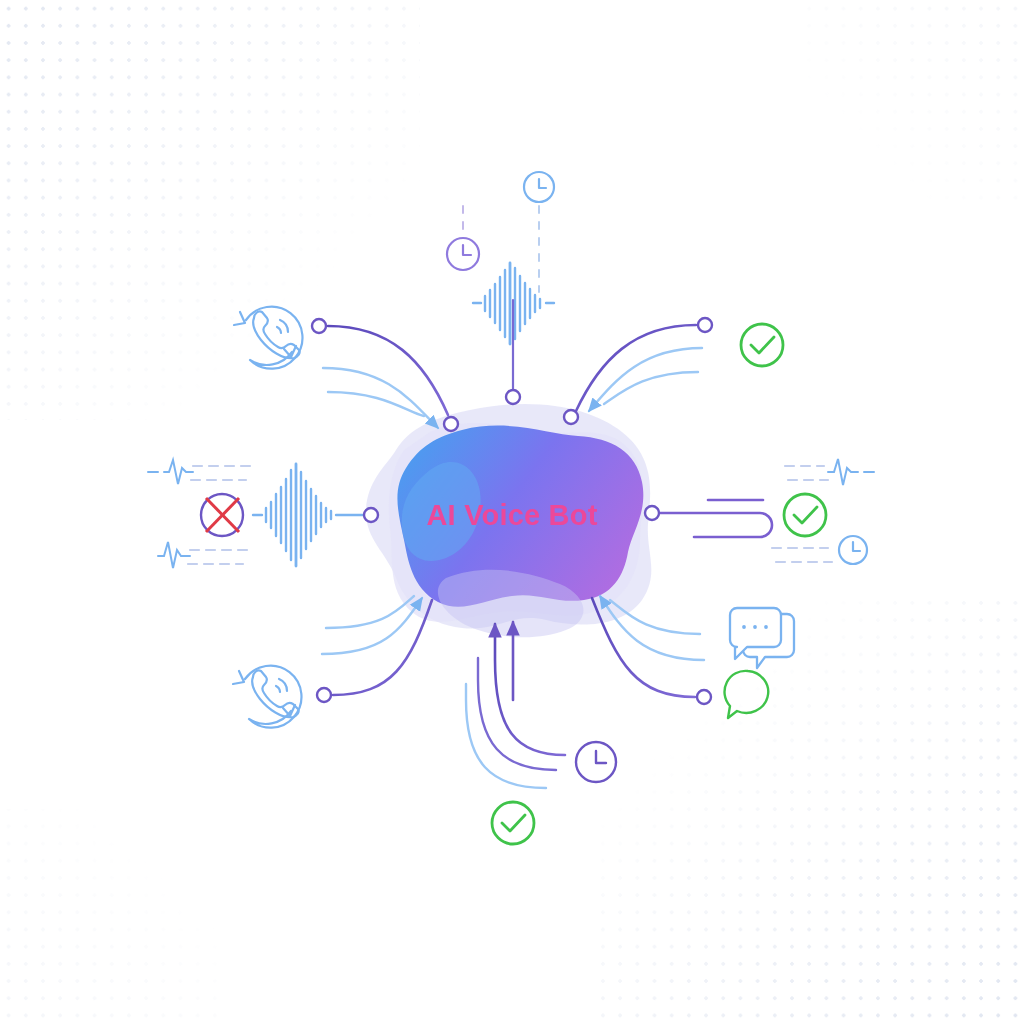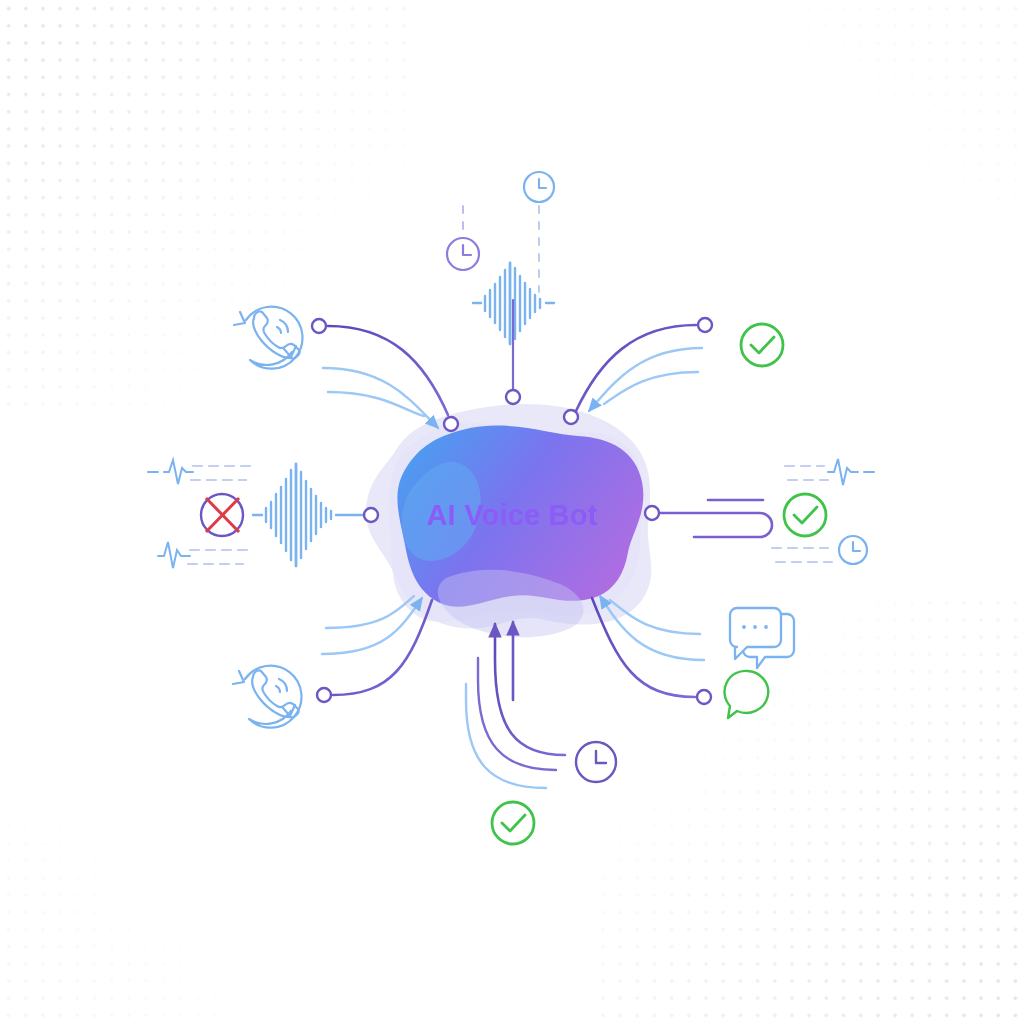--- a/index.html
+++ b/index.html
@@ -25,21 +25,21 @@
         mask-image:linear-gradient(45deg, rgba(0,0,0,.35) 0%, rgba(0,0,0,0) 70%);}
 
   #art{position:absolute;left:0;top:0;}
 
   .blob-label{
     position:absolute;left:0;top:0;width:1024px;height:1024px;
     pointer-events:none;
   }
   .blob-label span{
     position:absolute;left:512px;top:515px;transform:translate(-50%,-50%);
-    color:#8b5cf6;font-weight:bold;font-size:29px;letter-spacing:.2px;
+    color:#ec4899;font-weight:bold;font-size:29px;letter-spacing:.2px;
     font-family:"Liberation Sans","DejaVu Sans",sans-serif;white-space:nowrap;text-align:center;
   }
 </style>
 </head>
 <body>
 
 <div id="stage">
 
   <div class="dots tl"></div>
   <div class="dots br"></div>

